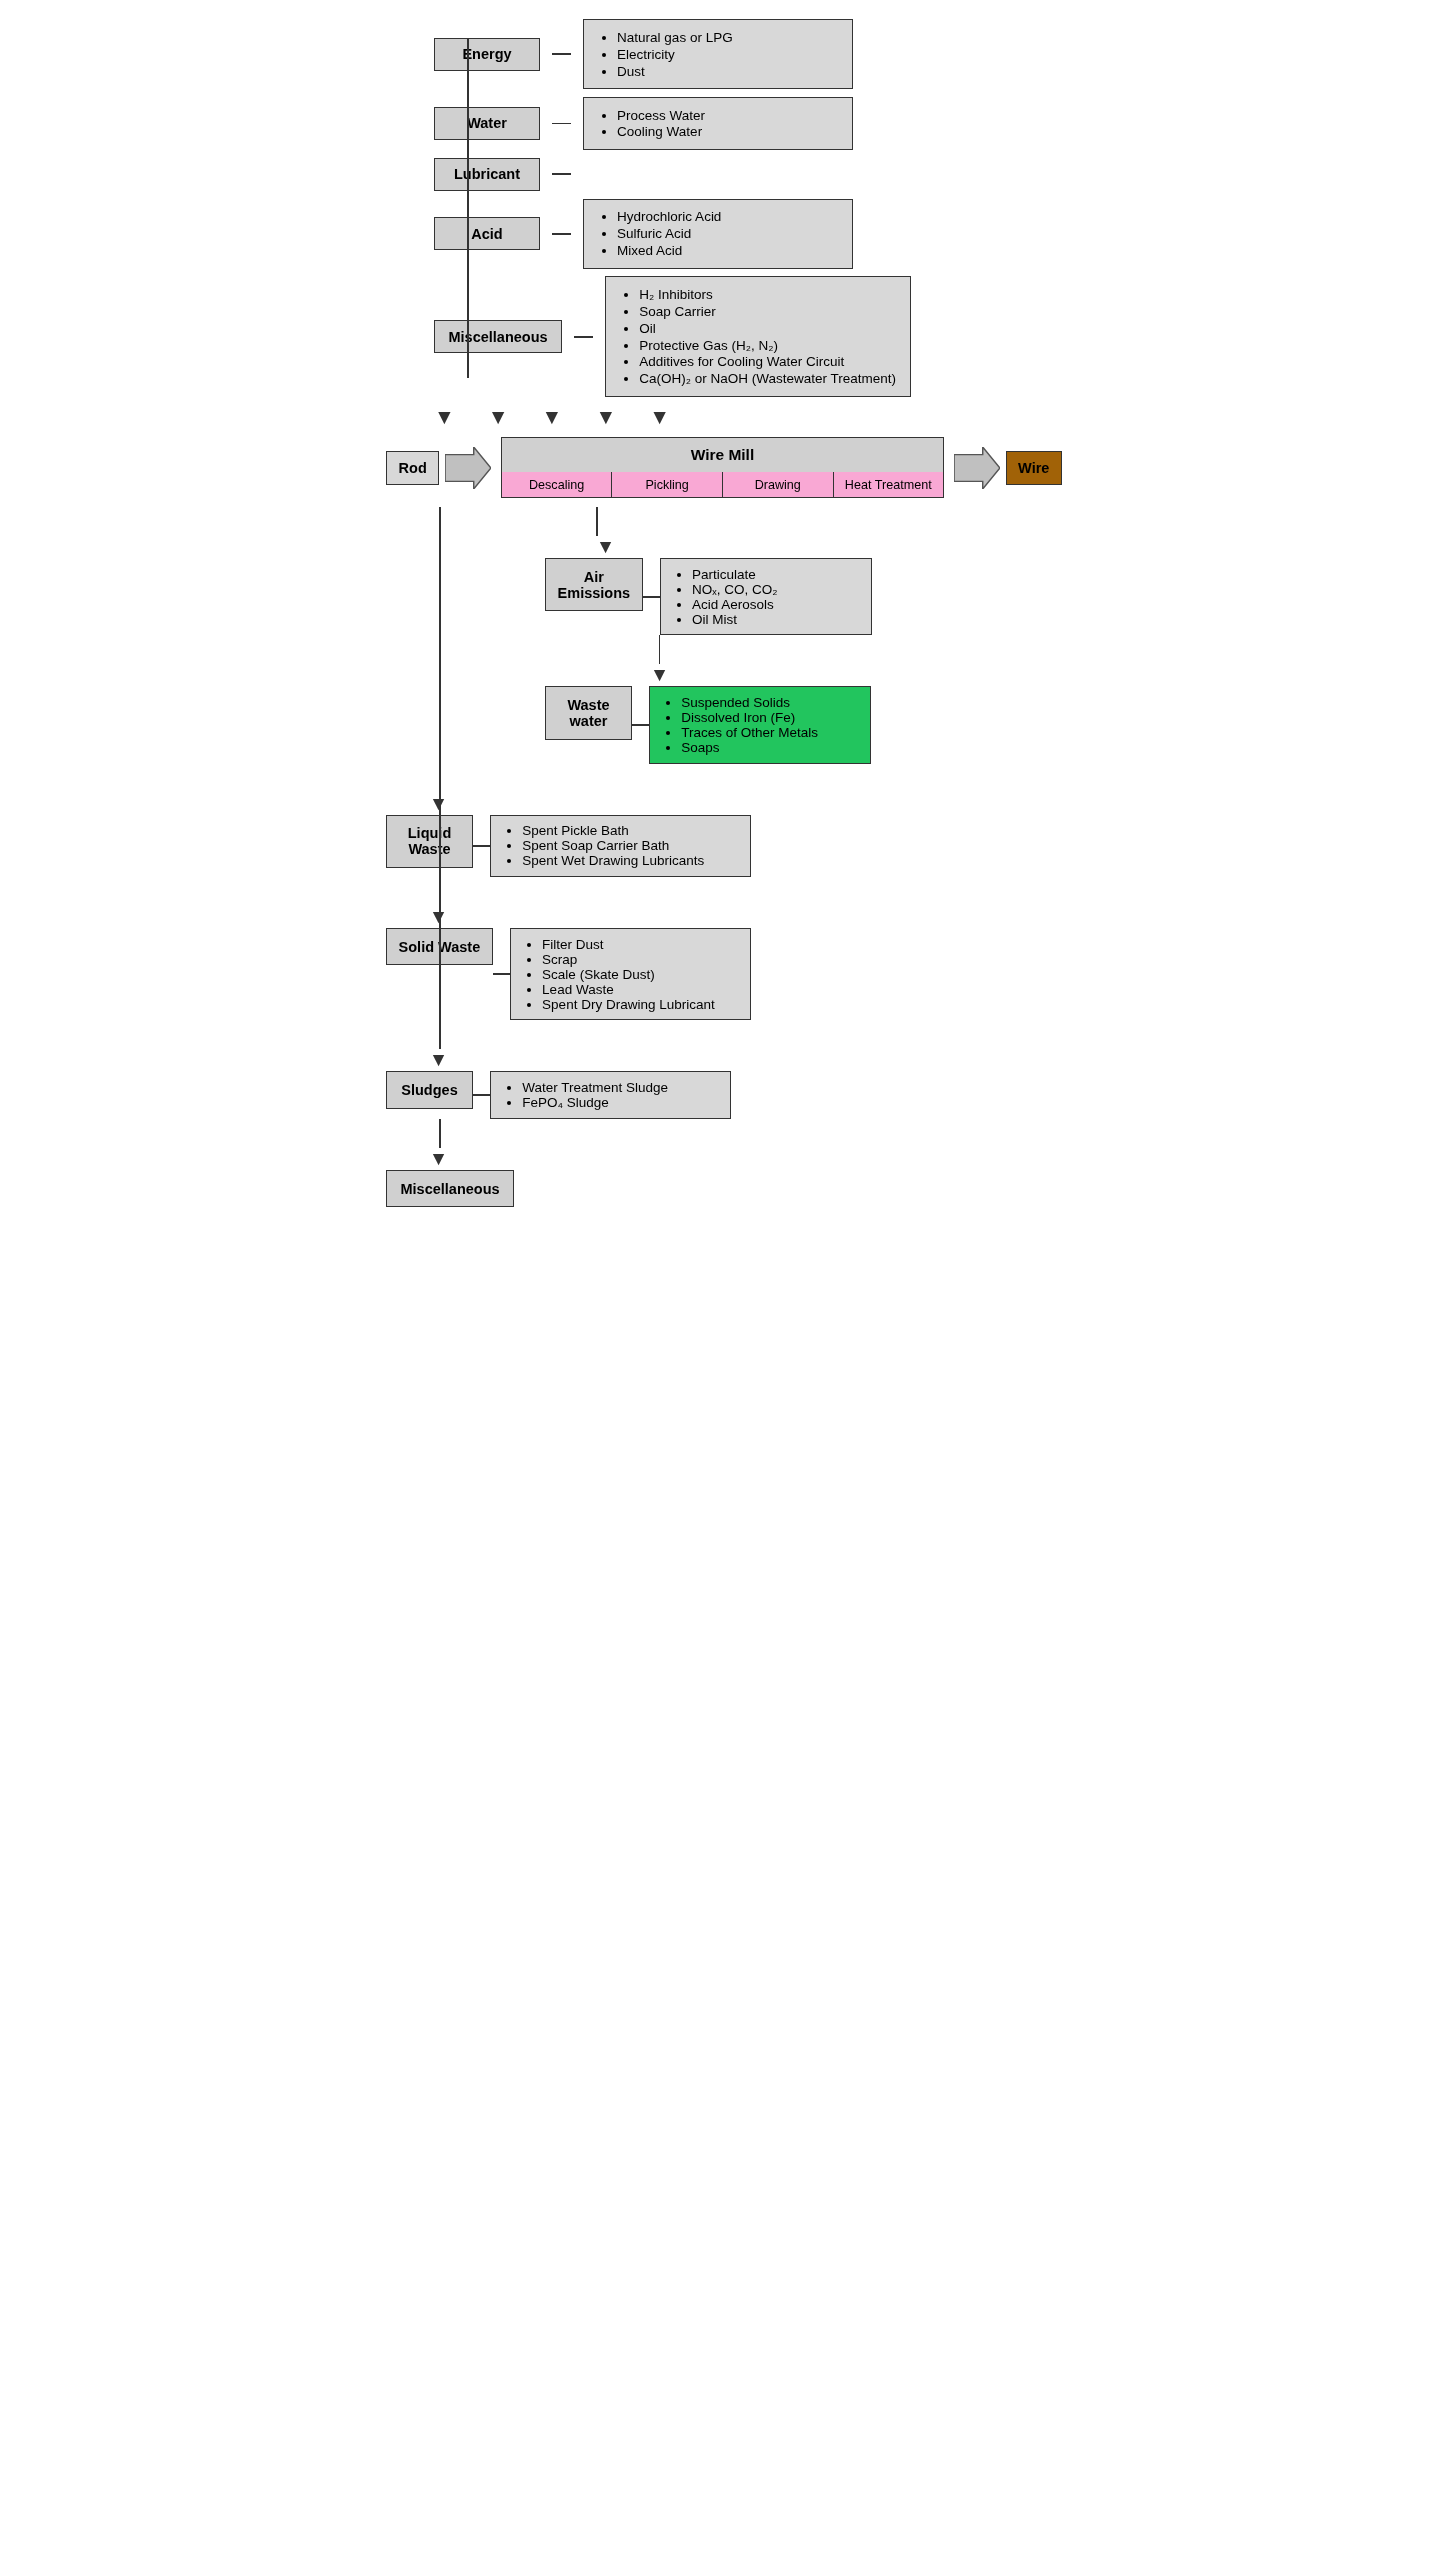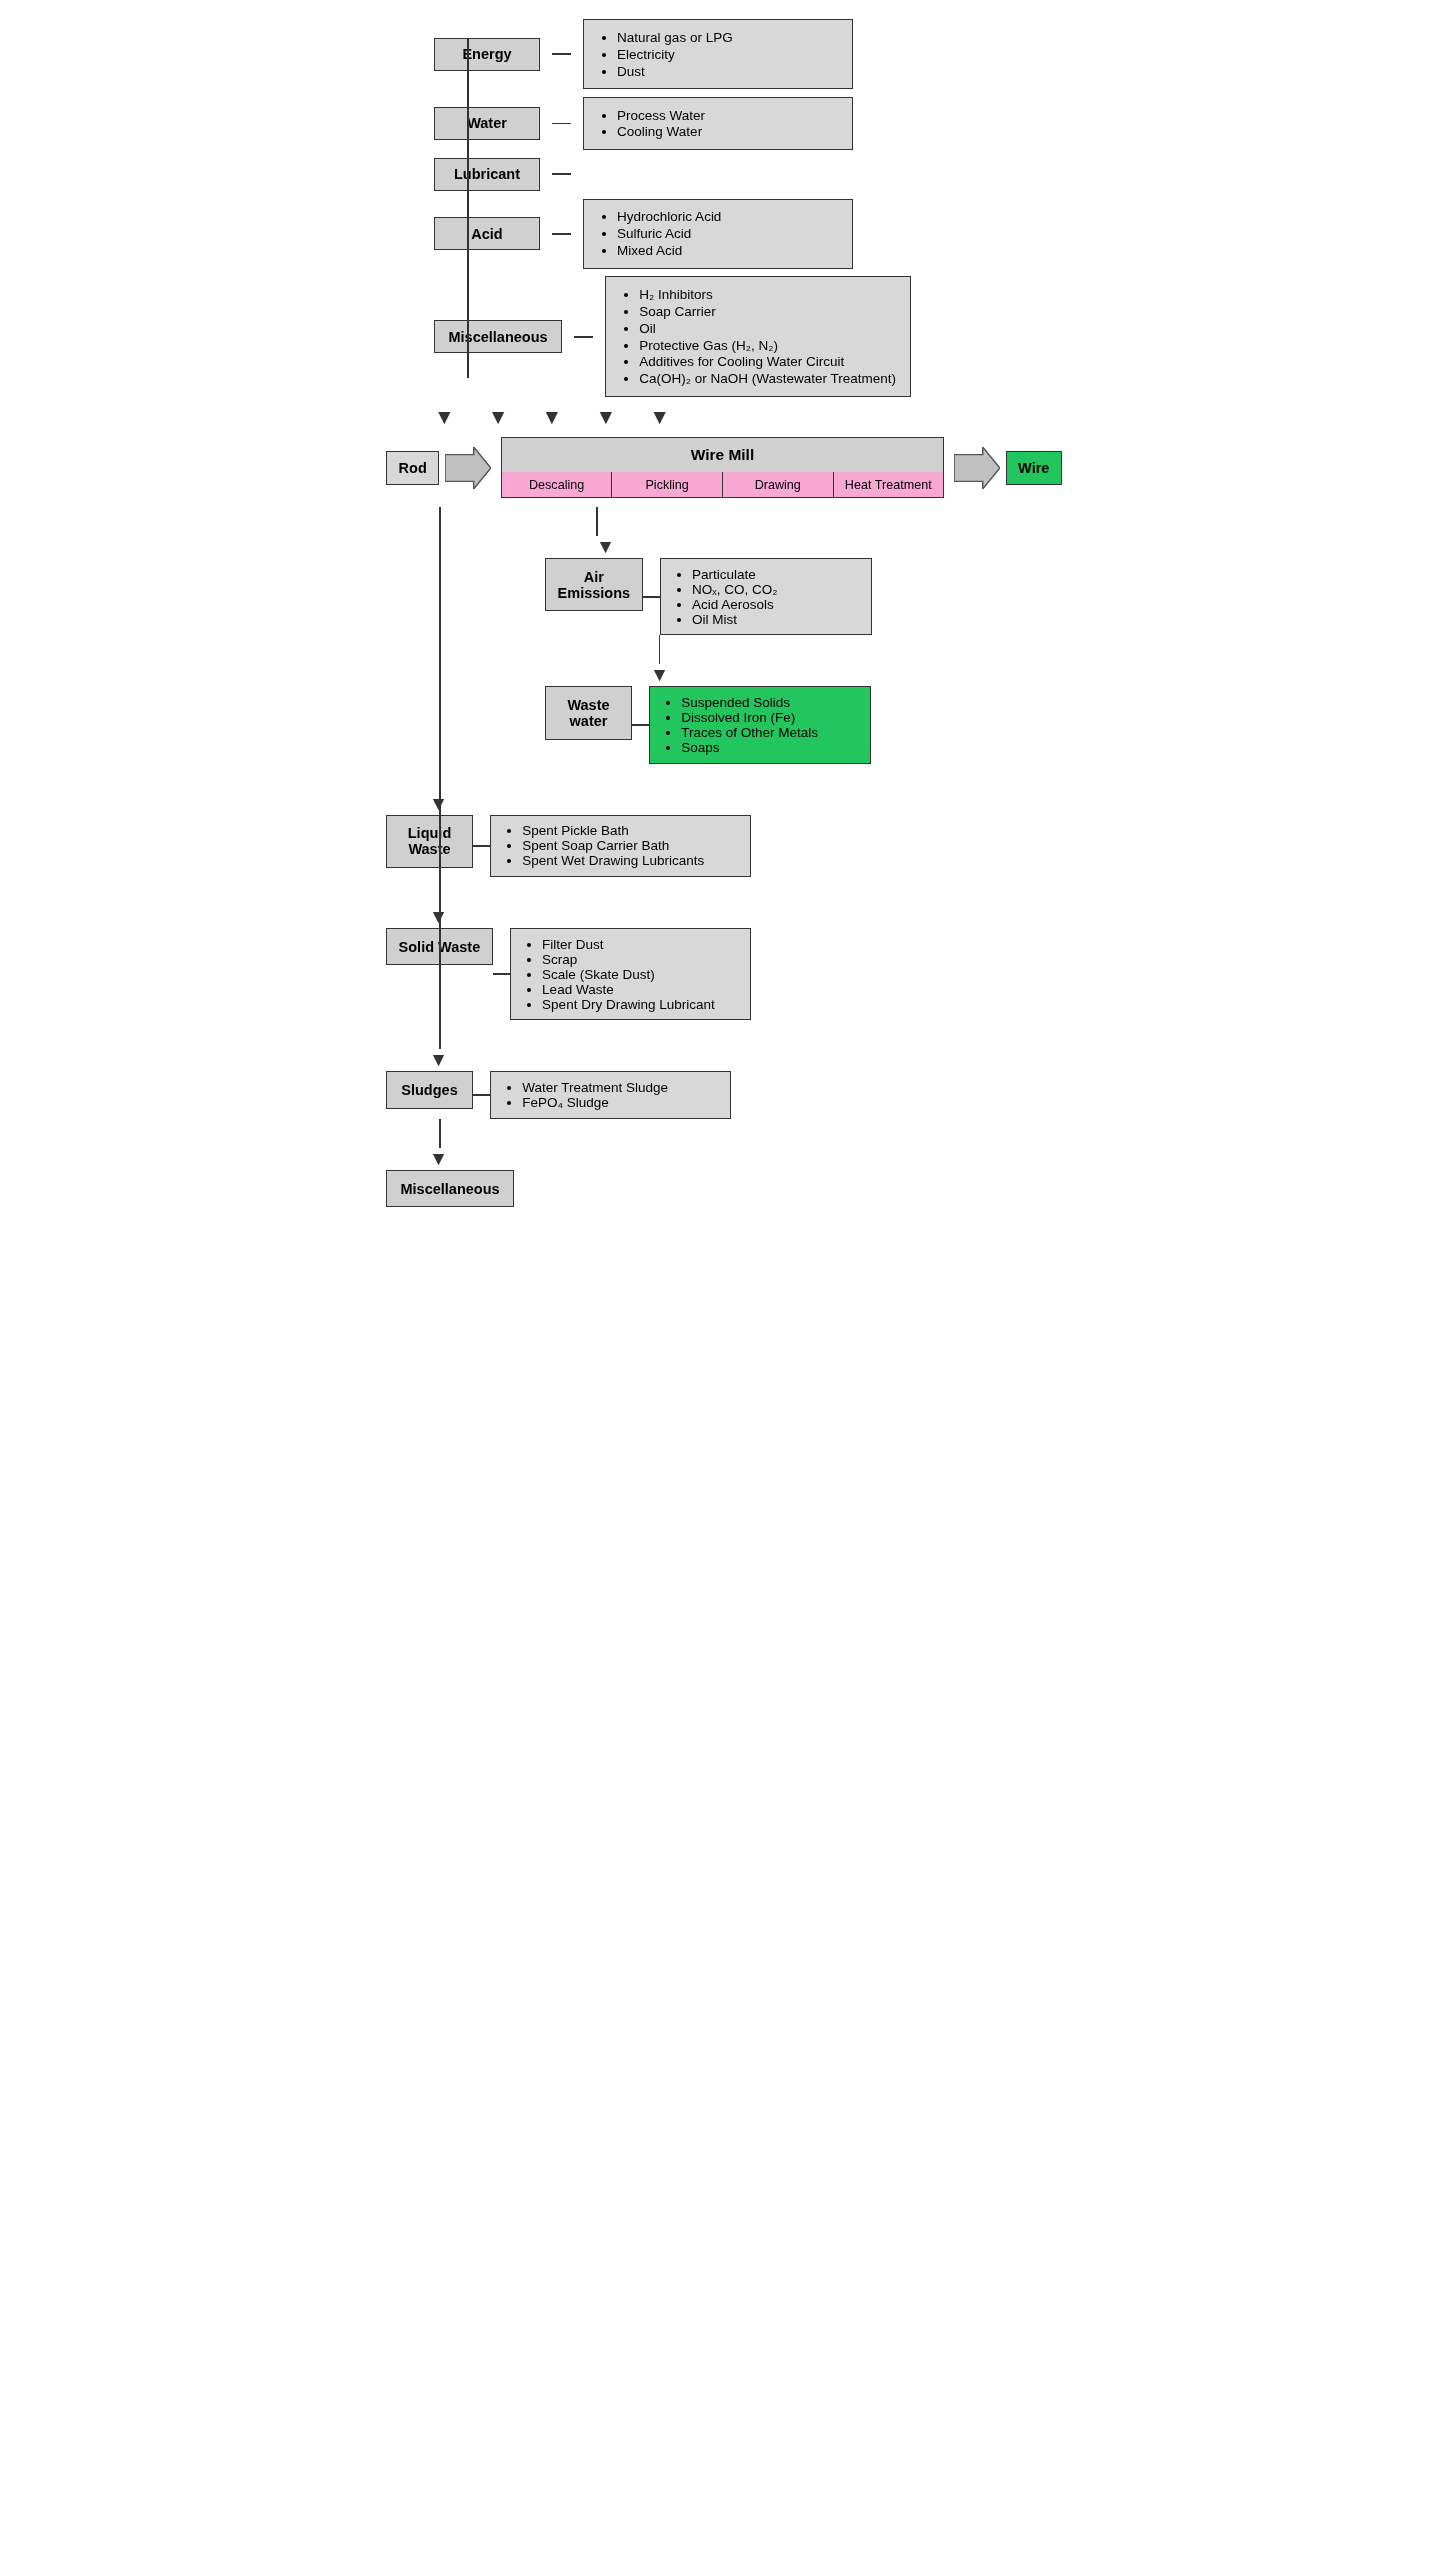--- a/index.html
+++ b/index.html
@@ -93,21 +93,21 @@
     .rod-box {
       border: 1.9px solid #333;
       background: #d8d8d8;
       padding: 7.7px 11.6px;
       font-weight: bold;
       font-size: 14.5px;
       white-space: nowrap;
     }
     .wire-box {
       border: 1.9px solid #333;
-      background: #22c55e;
+      background: #a16207;
       padding: 7.7px 11.6px;
       font-weight: bold;
       font-size: 14.5px;
       white-space: nowrap;
     }
 
     
     .main-layout {
       display: flex;
       flex-direction: column;

